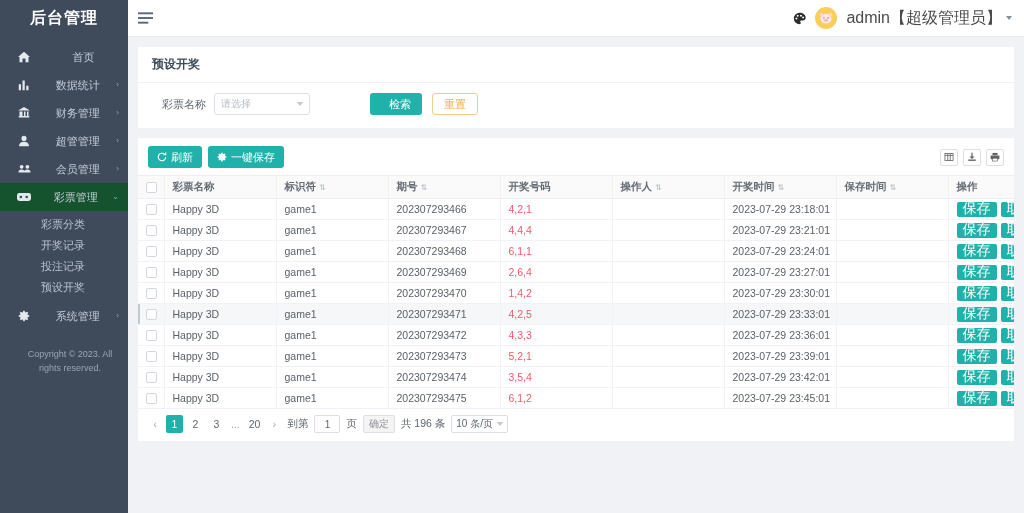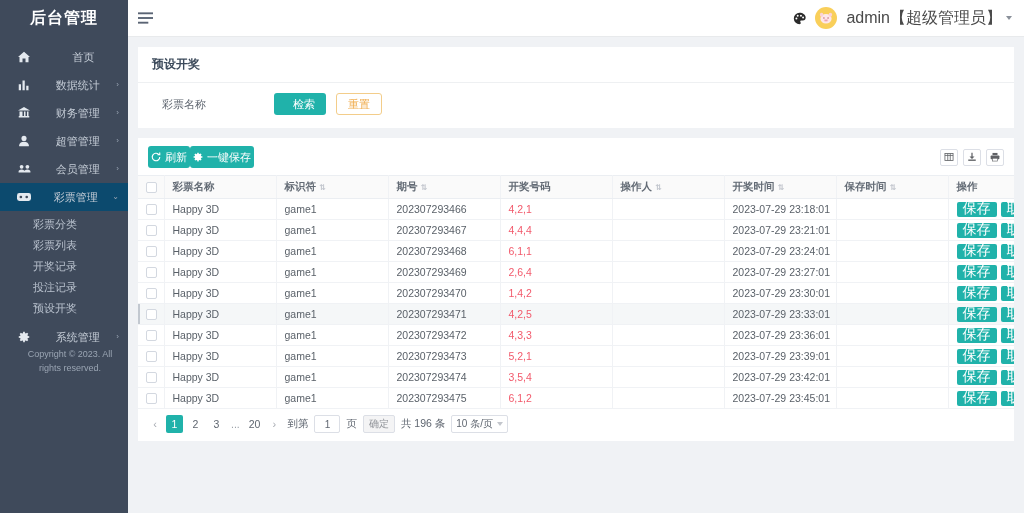--- a/index.html
+++ b/index.html
@@ -29,32 +29,32 @@
     background: #3f4a5b;
   }
   .menu { padding-top: 6px; }
   .menu-item {
     height: 28px;
     display: flex; align-items: center;
     padding-left: 16px;
     color: #c4ccd6; font-size: 11px;
     cursor: pointer; position: relative;
   }
-  .menu-item.active { background: #0c4a6e; }
+  .menu-item.active { background: #14532d; }
   .menu-ico {
     width: 16px; display: inline-flex; align-items: center; justify-content: center;
     color: #e4e9ef; margin-right: 7px; flex-shrink: 0;
   }
   .menu-ico svg { display: block; }
   .menu-label { flex: 1; white-space: nowrap; }
   .menu-arrow {
     font-size: 8px; color: #9aa5b3; margin-right: 9px;
     line-height: 1;
   }
-  .submenu { background: #3f4a5b; padding: 3px 0 4px 0; }
+  .submenu { background: #3f4a5b; padding: 3px 0 4px 0; margin-left: 8px; }
   .submenu-item {
     height: 21px; display: flex; align-items: center;
     padding-left: 33px; color: #b8c1cd; font-size: 11px; cursor: pointer;
   }
   .copyright {
     position: absolute; top: 348px; left: 22px; right: 10px;
     color: #9aa5b3; font-size: 9px; line-height: 1.55;
   }
 
   
@@ -124,21 +124,21 @@
   .btn-primary { background: #20b2aa; color: #fff; padding-left: 19px; }
   .btn-warn-outline { background: #fff; color: #f0ad4e; border: 1px solid #f3cd8a; text-align: center; }
   .btn-search { margin-left: 60px; }
   .btn-reset { margin-left: 10px; }
 
   .table-card { background: #fff; margin-top: 10px; }
   .table-toolbar {
     display: flex; align-items: center;
     padding: 8px 10px 7px 10px;
   }
-  .btn-tool { margin-right: 0; padding: 0 3px; gap: 4px; }
+  .btn-tool { margin-right: 6px; padding: 0 9px; gap: 4px; }
   .btn-tool svg { display: block; }
   .toolbar-spacer { flex: 1; }
   .icon-btn {
     width: 18px; height: 17px;
     border: 1px solid #dcdfe6; border-radius: 2px;
     background: #fff; cursor: pointer;
     display: inline-flex; align-items: center; justify-content: center;
     margin-left: 5px; color: #606266;
   }
 
@@ -284,21 +284,20 @@
               <circle cx="5" cy="6" r="1.7" fill="#3f4a5b"></circle>
               <circle cx="12.5" cy="6" r="1.7" fill="#3f4a5b"></circle>
             </svg>
         </span>
         <span class="menu-label">彩票管理</span>
         <span class="menu-arrow">⌄</span>
       </div>
 
       <div class="submenu">
         <div class="submenu-item">彩票分类</div>
-        <div class="submenu-item">彩票列表</div>
         <div class="submenu-item">开奖记录</div>
         <div class="submenu-item">投注记录</div>
         <div class="submenu-item">预设开奖</div>
       </div>
 
       <div class="menu-item">
         <span class="menu-ico">
           <svg width="12" height="12" viewBox="0 0 16 16" fill="currentColor">
               <path d="M8 5.2A2.8 2.8 0 1 0 8 10.8 2.8 2.8 0 0 0 8 5.2zm7 3.9V6.9l-1.9-.3-.5-1.2 1.1-1.6-1.6-1.6-1.6 1.1-1.2-.5L9 1H6.9l-.3 1.9-1.2.5-1.6-1.1-1.6 1.6 1.1 1.6-.5 1.2L1 6.9V9l1.9.3.5 1.2-1.1 1.6 1.6 1.6 1.6-1.1 1.2.5.3 1.9H9l.3-1.9 1.2-.5 1.6 1.1 1.6-1.6-1.1-1.6.5-1.2z"></path>
             </svg>
@@ -345,20 +344,24 @@
     </div>
 
     <div class="content">
 
       <div class="panel">
         <div class="panel-head">
           <span class="panel-title">预设开奖</span>
         </div>
         <div class="filter-row">
           <span class="filter-label">彩票名称</span>
+          <div class="select-box">
+            <span class="select-value">请选择</span>
+            <span class="select-caret"></span>
+          </div>
           <button class="btn btn-primary btn-search">检索</button>
           <button class="btn btn-warn-outline btn-reset">重置</button>
         </div>
       </div>
 
       <div class="table-card">
         <div class="table-toolbar">
           <button class="btn btn-primary btn-tool">
             <span>
               <svg width="10" height="10" viewBox="0 0 16 16" fill="none" stroke="currentColor" stroke-width="1.8">

